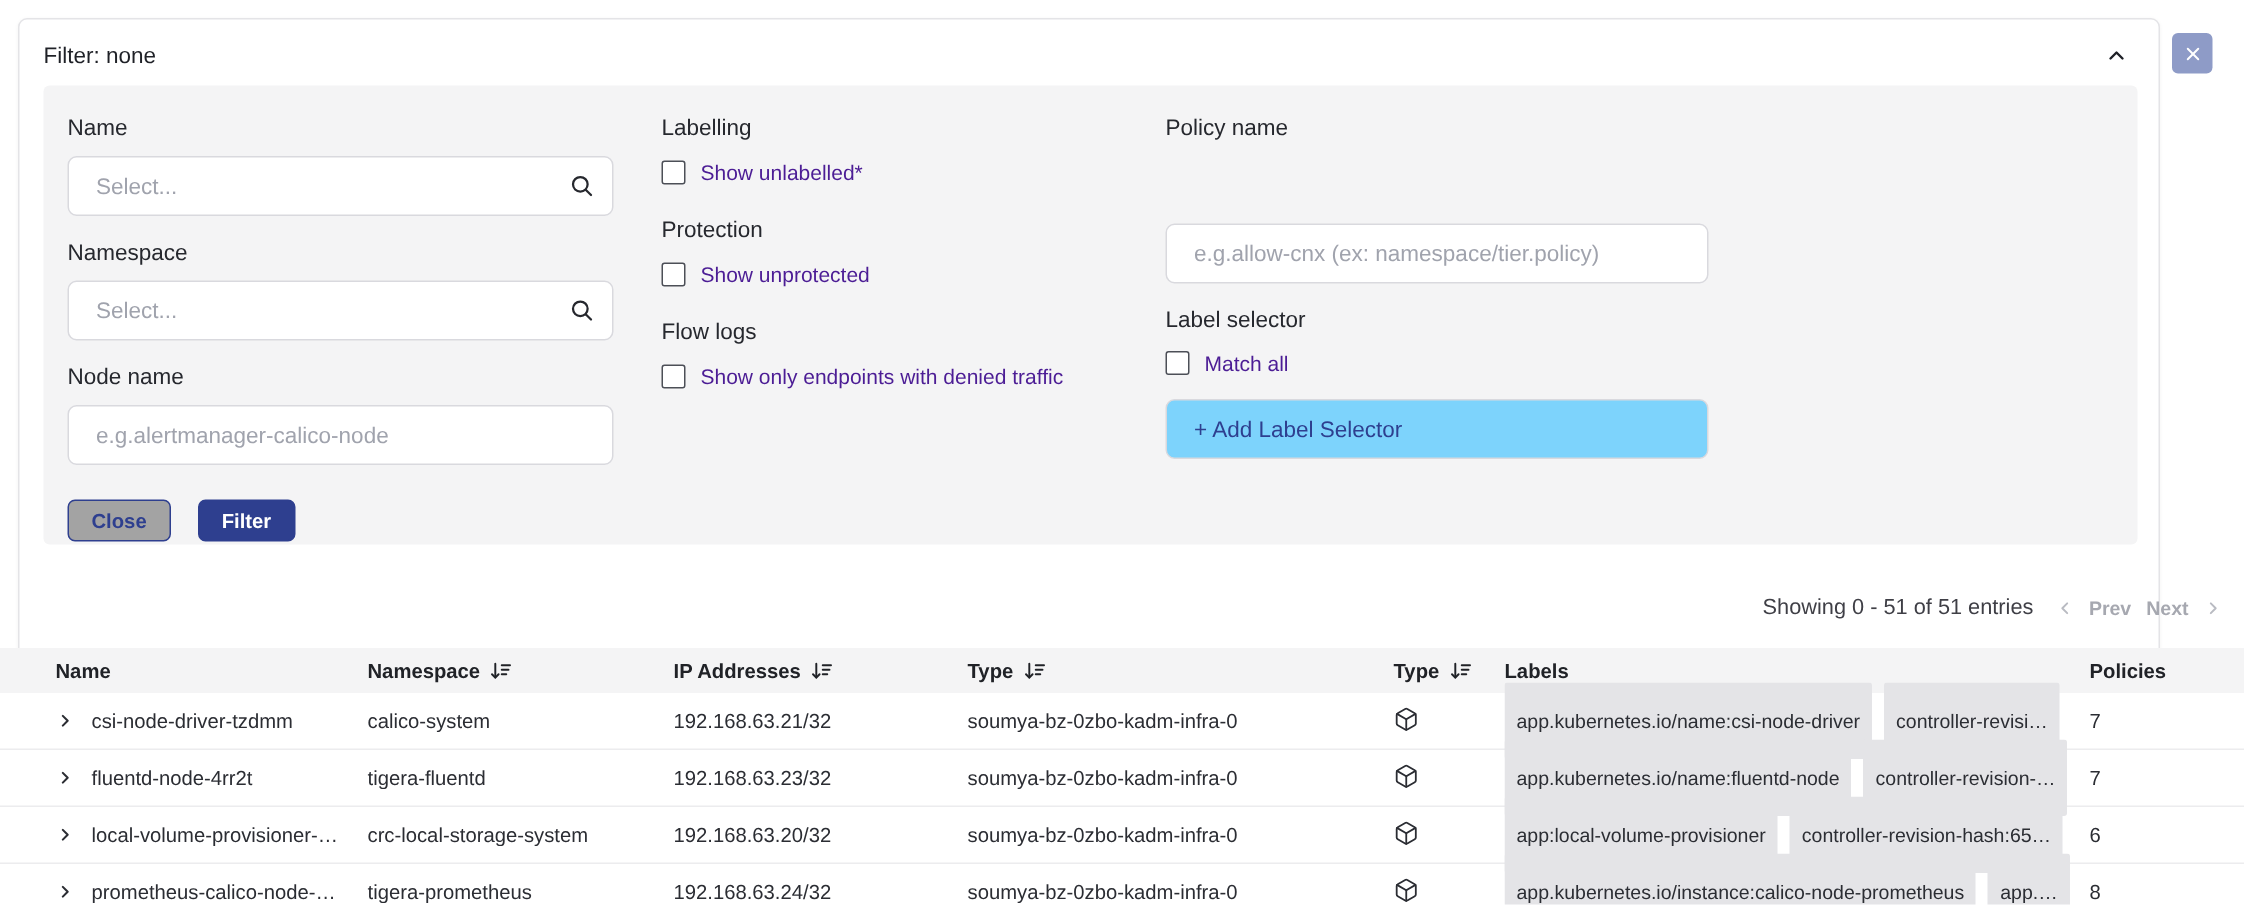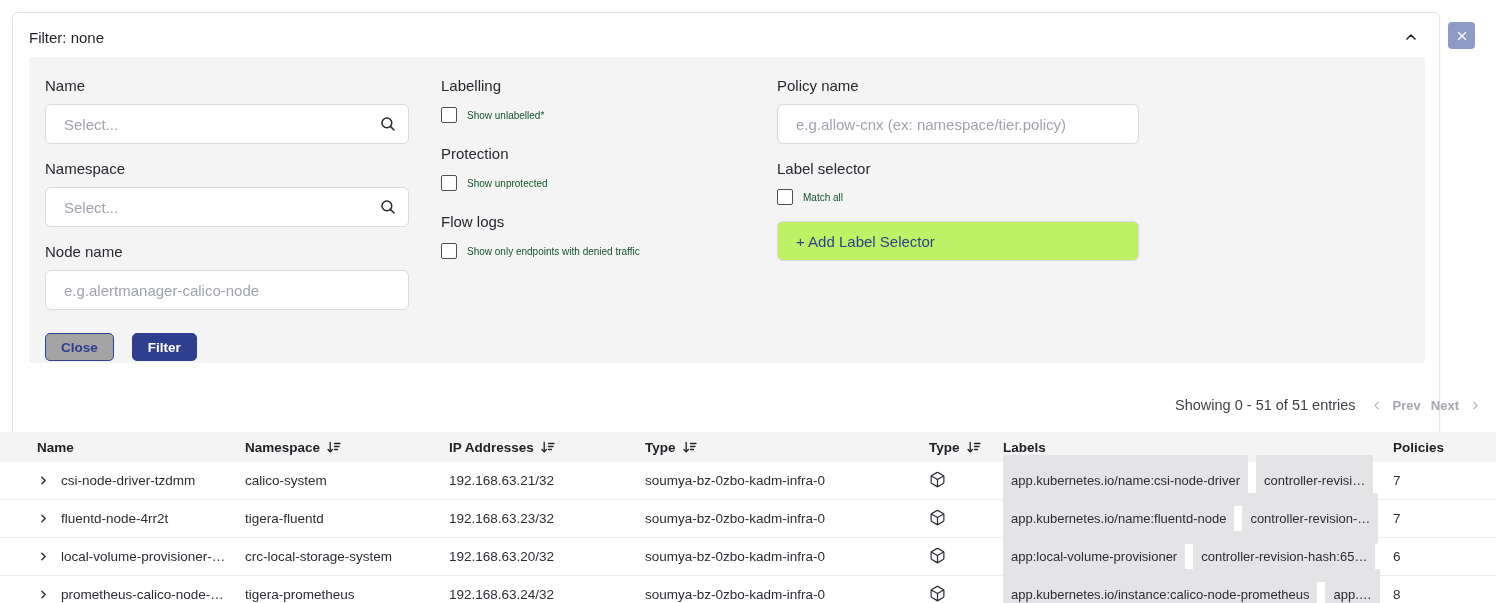--- a/index.html
+++ b/index.html
@@ -51,31 +51,31 @@
     background:#fff;padding:0 36px 0 18px;font-size:15px;color:var(--text-dark);
     font-family:"Liberation Sans",sans-serif;outline:none;
   }
   .text-input::placeholder{color:var(--placeholder);}
   .search-ico{position:absolute;right:12px;top:11px;line-height:0;}
   .check-row{display:flex;align-items:center;gap:10px;margin:0 0 22px 0;}
   .checkbox{
     width:16px;height:16px;background:#fff;border:1.6px solid #4c4f57;border-radius:2px;
     flex:0 0 auto;cursor:pointer;
   }
-  .check-label{font-size:10px;color:#14532d;}
+  .check-label{font-size:14px;color:#4c1d95;}
   .group-label{margin-bottom:13px;}
   .actions{display:flex;gap:18px;margin-top:23px;}
   .btn{
     height:28px;border-radius:5px;font-size:13.5px;font-weight:600;cursor:pointer;
     font-family:"Liberation Sans",sans-serif;padding:0 15px;
   }
   .btn-outline{background:#a3a3a3;border:1.5px solid var(--navy);color:var(--navy);}
   .btn-solid{background:var(--navy);border:1.5px solid var(--navy);color:#fff;}
   .add-selector-btn{
-    width:100%;height:40px;background:#bef264;border:1px solid var(--input-border);border-radius:6px;
+    width:100%;height:40px;background:#7dd3fc;border:1px solid var(--input-border);border-radius:6px;
     color:var(--navy);font-size:15px;font-weight:500;text-align:left;padding:0 18px;cursor:pointer;
     font-family:"Liberation Sans",sans-serif;
   }
   
   .showing-line{
     position:absolute;top:397px;right:14px;display:flex;align-items:center;gap:14px;
   }
   .showing-text{font-size:14.5px;color:var(--text-mid);font-weight:500;}
   .pager{display:flex;align-items:center;gap:10px;justify-content:space-between;}
   .pager-chev{color:#b9bbc2;line-height:0;}
@@ -169,21 +169,21 @@
       <label class="field-label group-label">Flow logs</label>
       <div class="check-row">
         <span class="checkbox"></span>
         <span class="check-label">Show only endpoints with denied traffic</span>
       </div>
     </div>
 
     <div class="col col3">
       <label class="field-label">Policy name</label>
       <div class="input-wrap">
-        <input class="text-input" style="padding-right: 14px;" placeholder="e.g.allow-cnx (ex: namespace/tier.policy)">
+        <input class="text-input" style="padding-right: 14px; margin-top: 45px;" placeholder="e.g.allow-cnx (ex: namespace/tier.policy)">
       </div>
 
       <label class="field-label" style="margin-bottom:12px;">Label selector</label>
       <div class="check-row" style="margin-bottom:16px;">
         <span class="checkbox"></span>
         <span class="check-label">Match all</span>
       </div>
       <button class="add-selector-btn">+ Add Label Selector</button>
     </div>
   </div>

